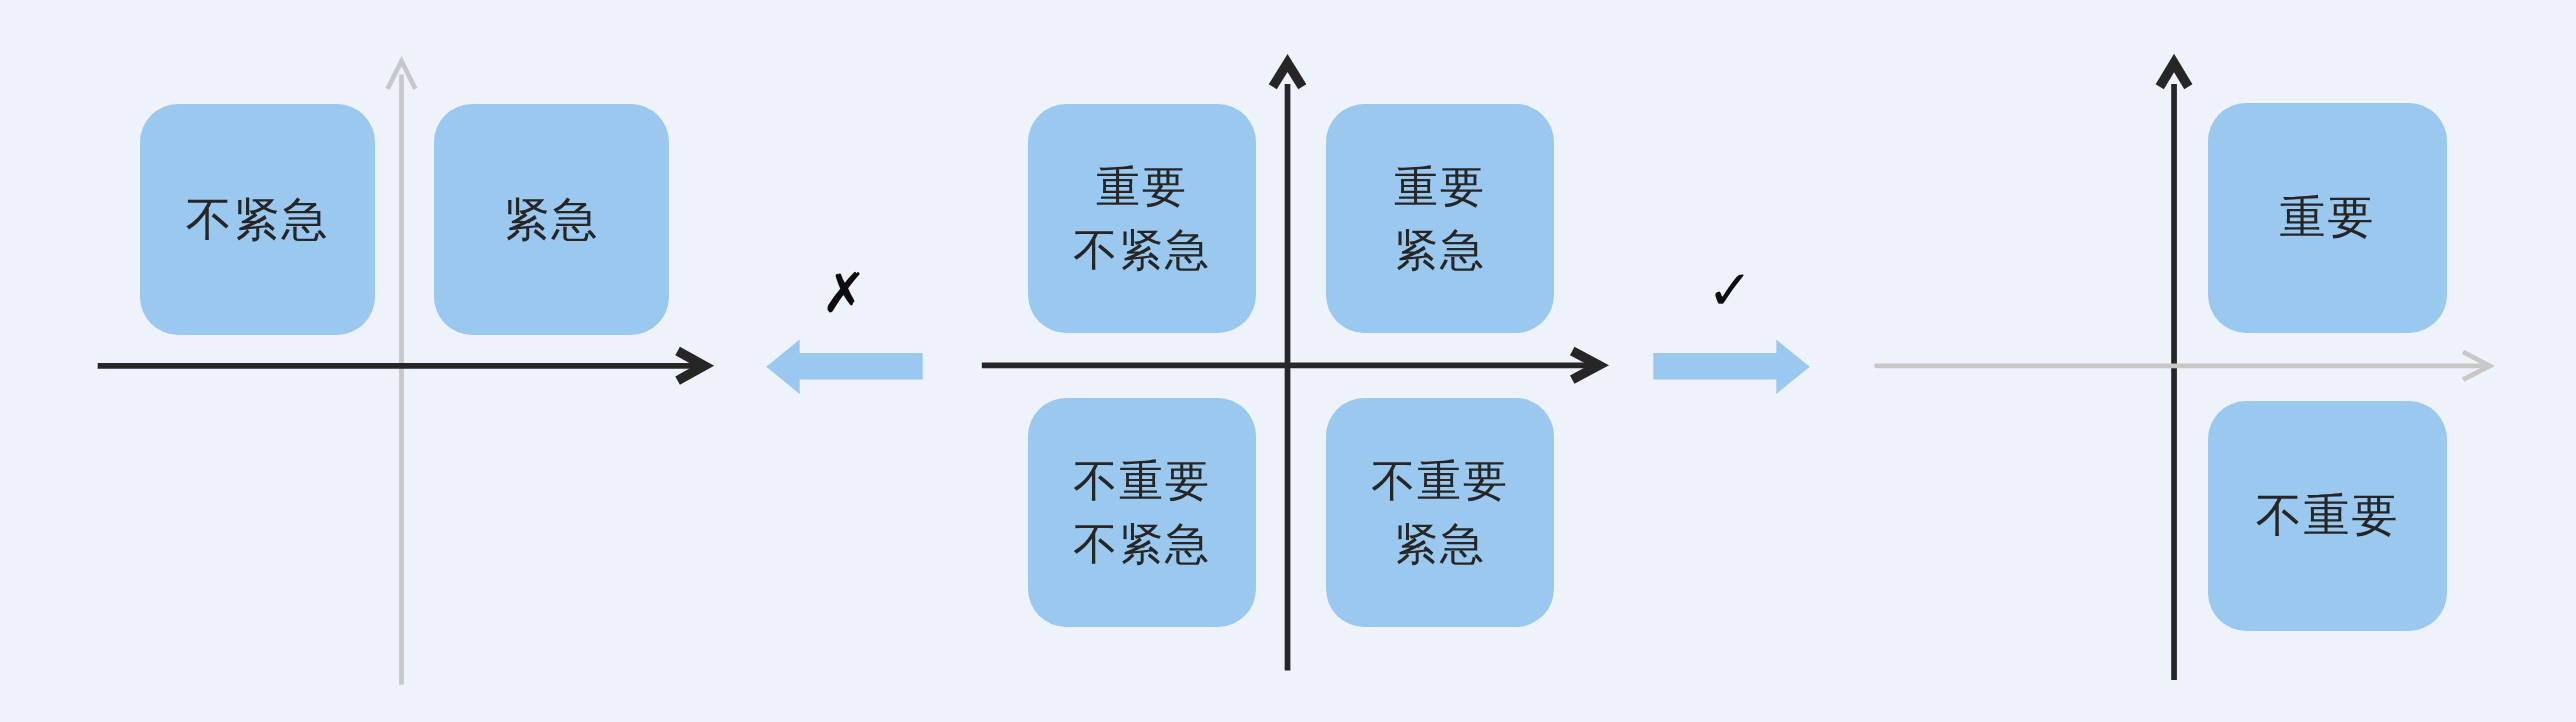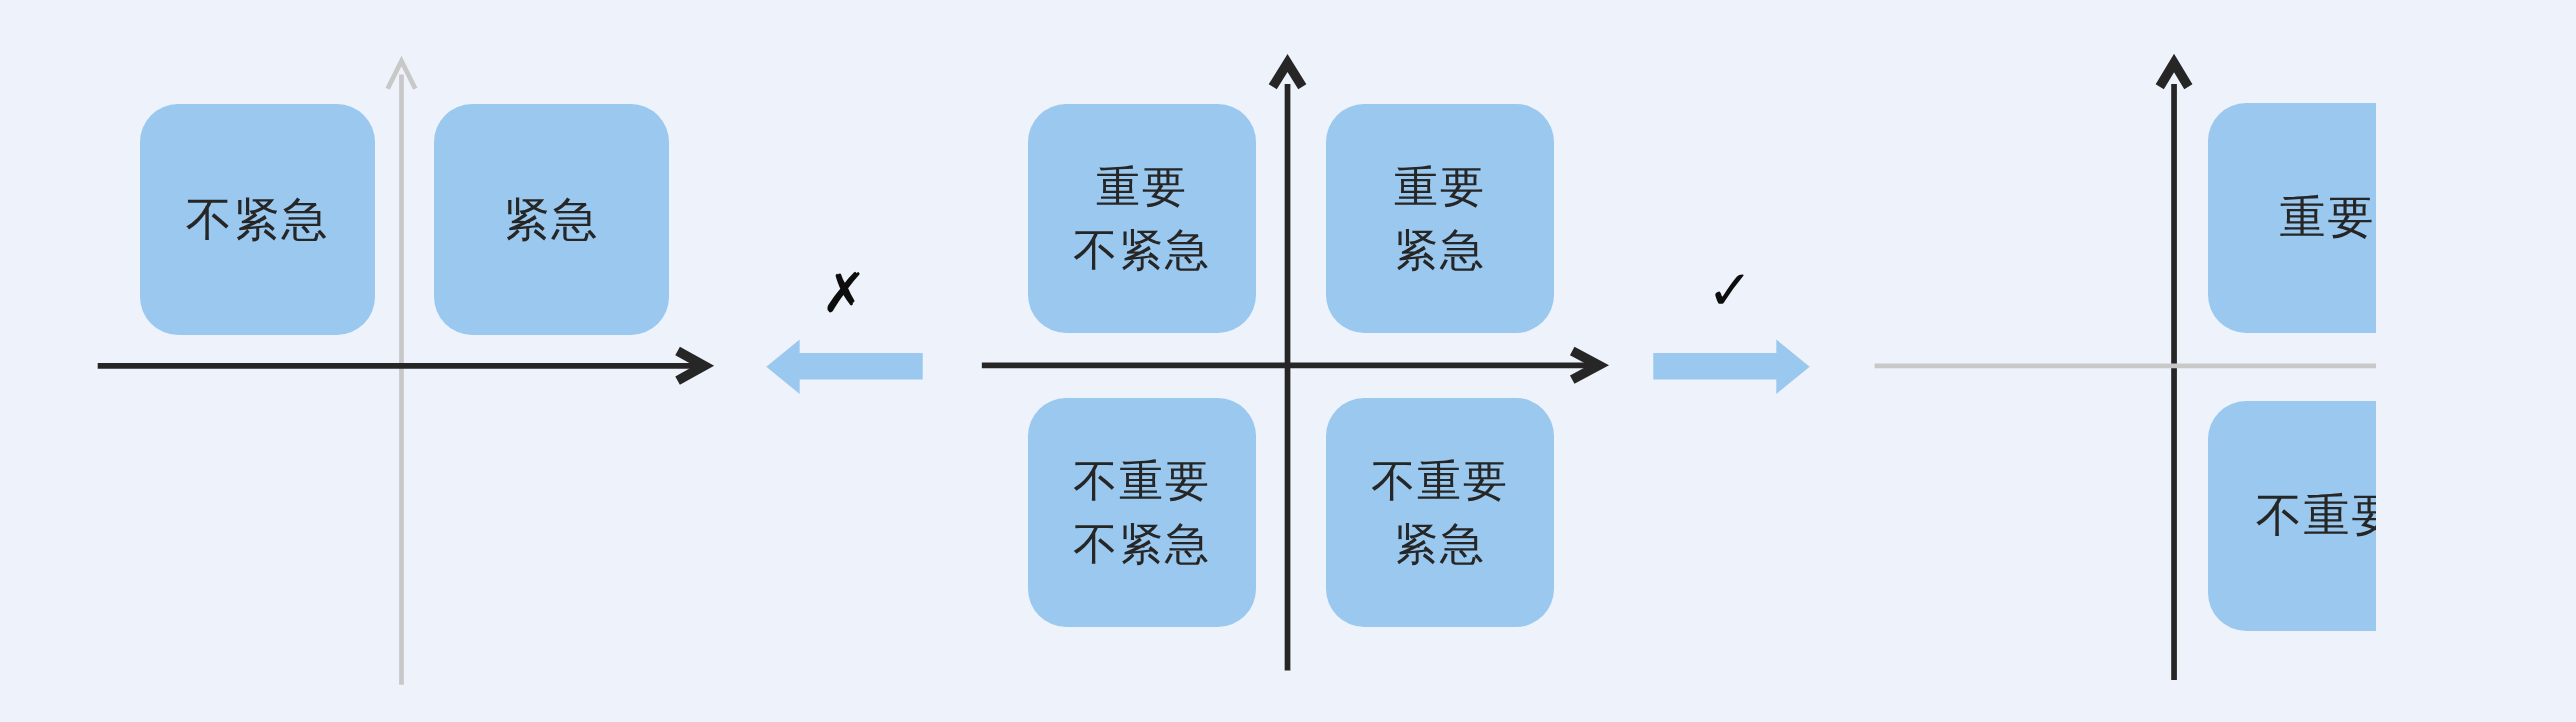--- a/index.html
+++ b/index.html
@@ -2,21 +2,21 @@
 <html style="--bg: #eef3fb; --blue: #9ac8ef; --ink: #262626; --gray: #c8c8c8; --mark: #0d0d0d;"><head>
 <meta charset="utf-8">
 <style>
   html,body{margin:0;padding:0;}
   body{
     background:#eef3fb;
     font-family:"Liberation Sans","DejaVu Sans",sans-serif;
   }
   .canvas{
     position:relative;
-    width:2376px;
+    width:2576px;
     height:722px;
     background:var(--bg,#eef3fb);
     overflow:hidden;
   }
   .axes{
     position:absolute;
     left:0;top:0;
     width:2576px;height:722px;
     display:block;
   }

